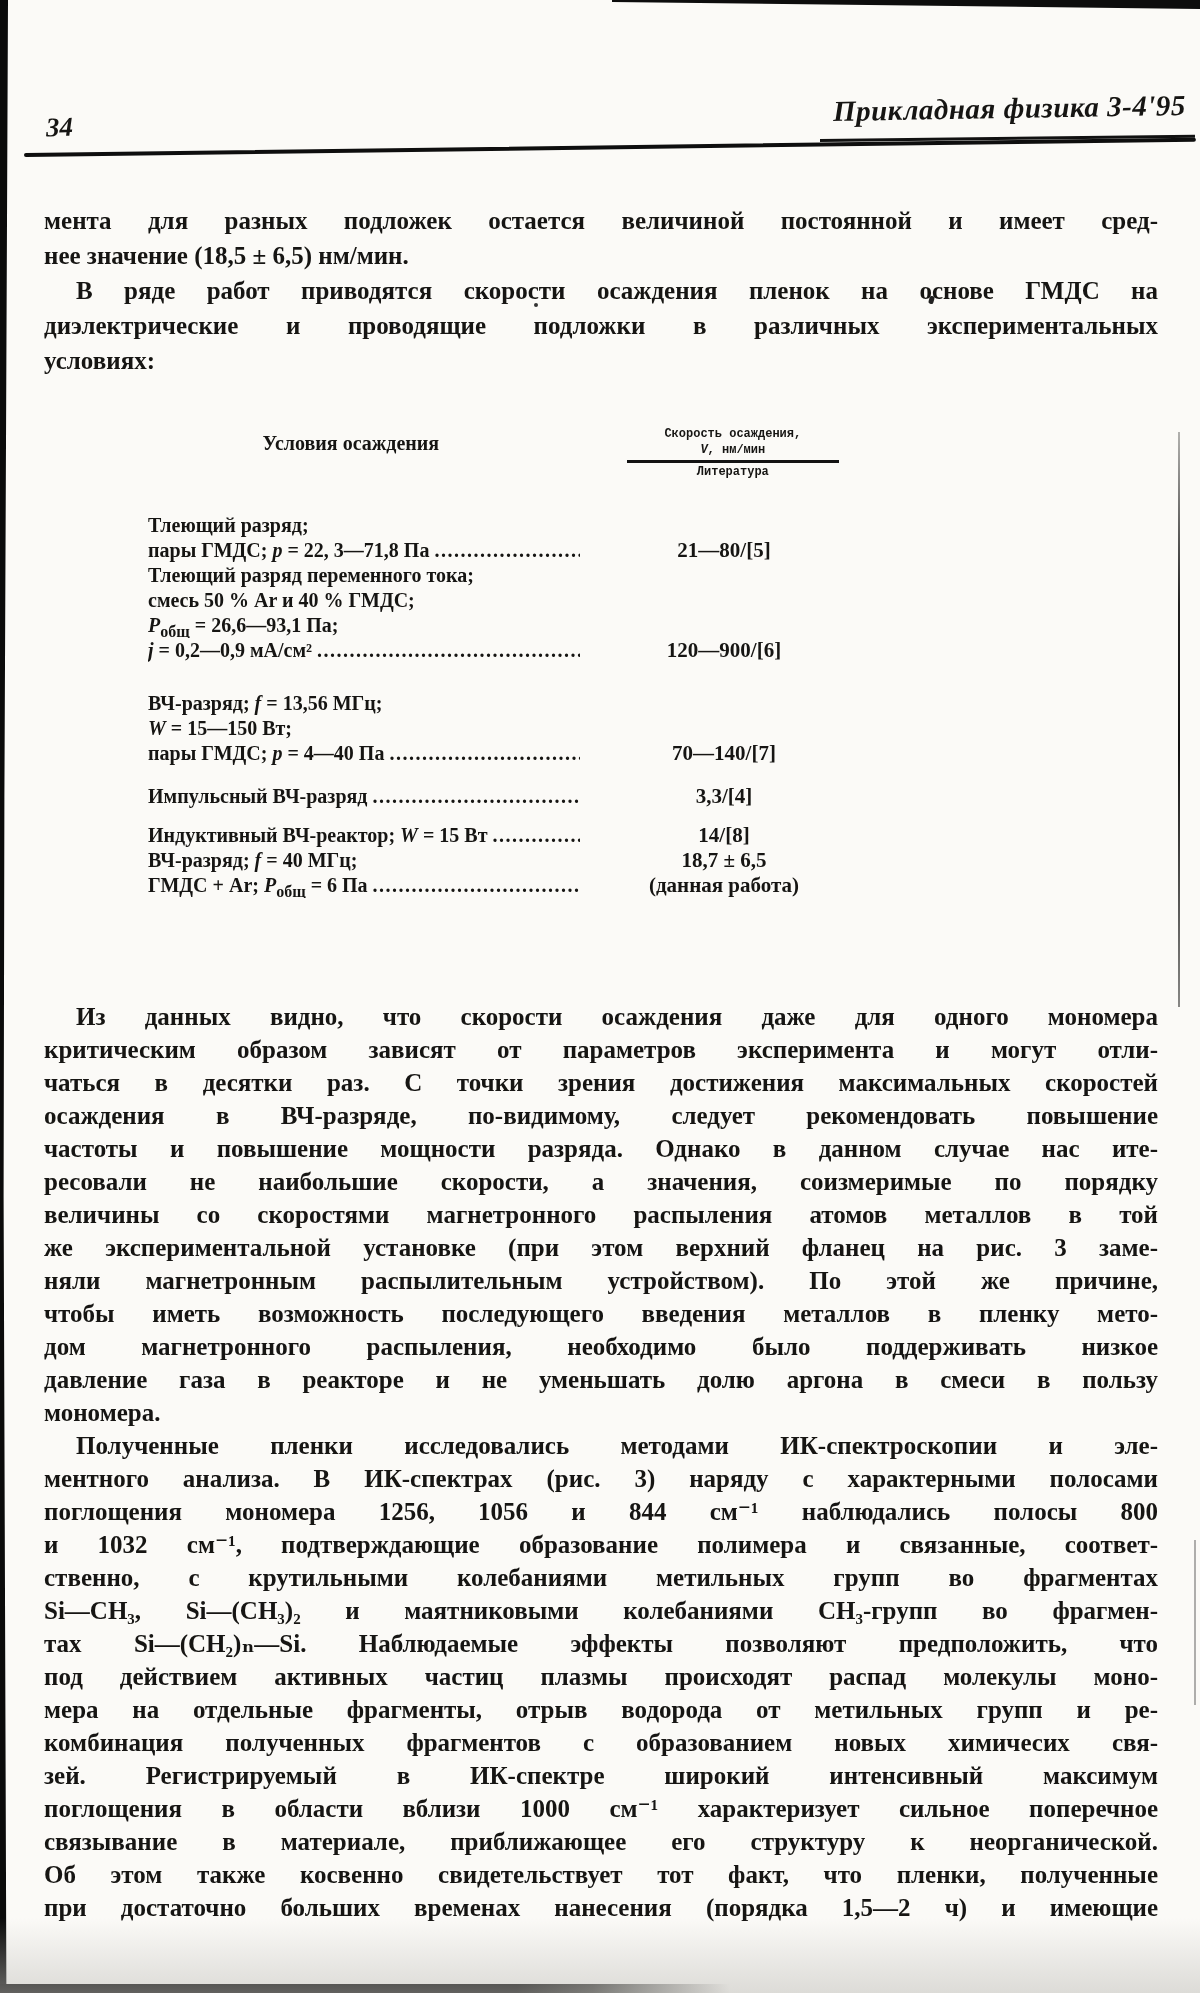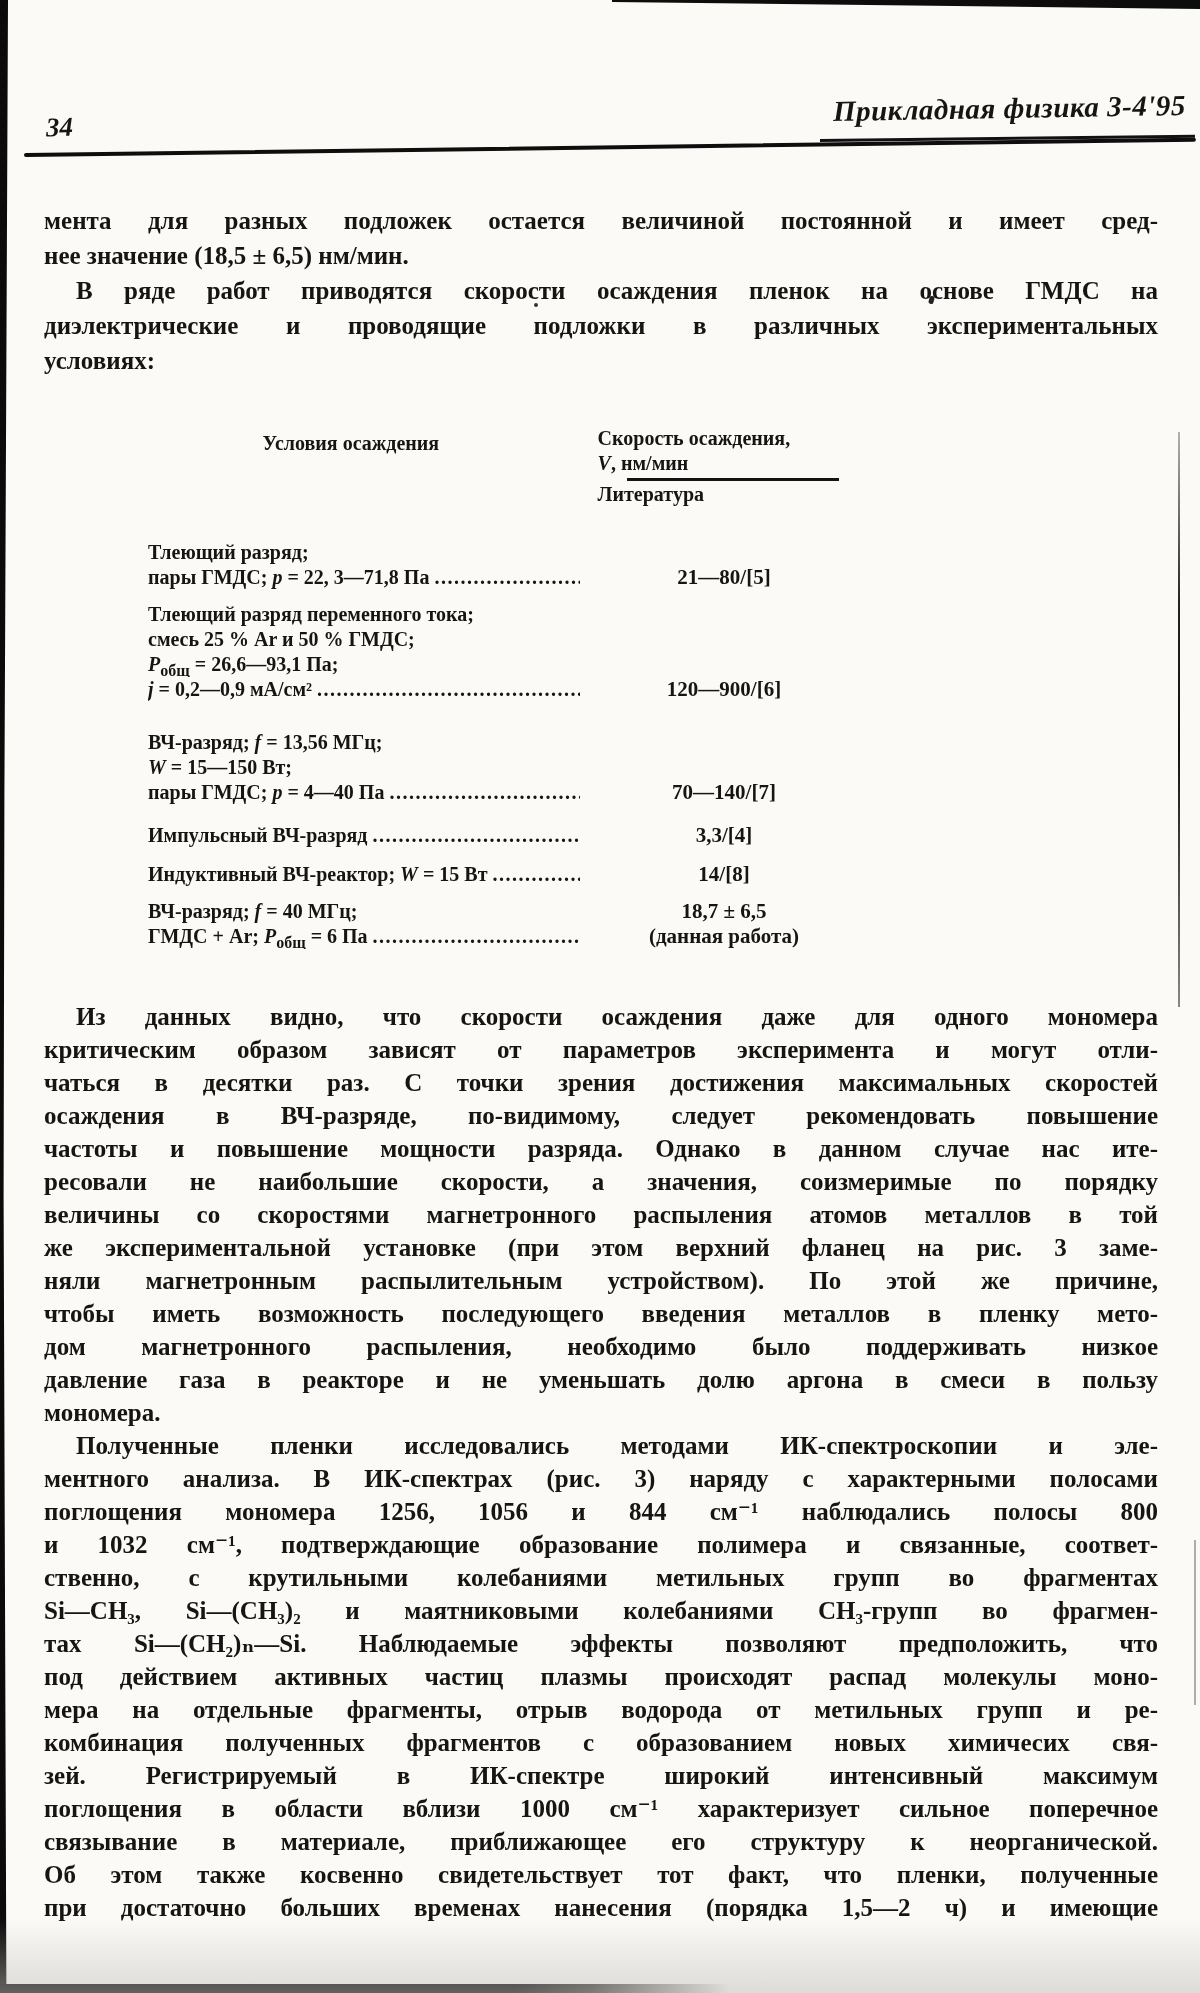--- a/index.html
+++ b/index.html
@@ -65,36 +65,36 @@
     white-space:normal;
   }
   .p3 .bl,.p4 .bl{line-height:33px;height:33px;}
   .jl{text-align:justify;text-align-last:justify;}
   .ll{text-align:left;text-align-last:left;}
   .ind{padding-left:32px;}
   
   .dep-table{position:absolute;left:148px;top:420px;width:720px;}
   .thead{display:flex;gap:44px;}
   .th-cond{width:432px;text-align:center;padding-top:12px;font-size:20px;font-weight:bold;}
-  .th-rate{width:288px;text-align:left;font-size:20px;font-weight:bold;padding-top:7px;}
+  .th-rate{width:288px;text-align:center;font-size:12px;font-weight:bold;padding-top:7px;font-family:Liberation Mono, monospace;}
   .th-rate .l2{margin-top:2px;}
   .th-rule{width:212px;height:3px;background:#131313;margin:3px auto 2px auto;}
   .trows{margin-top:34px;}
   .trow{display:flex;align-items:flex-end;}
   .tcond{width:432px;}
   .tline{
     font-size:20px;font-weight:bold;line-height:25px;height:25px;
     white-space:nowrap;overflow:hidden;
   }
   .tline sub{font-size:16px;vertical-align:-5px;line-height:0;}
   .tline .dots{letter-spacing:1.5px;}
   .tval{
     width:288px;text-align:center;font-size:21px;font-weight:bold;line-height:25px;
   }
-  .m12{margin-top:12px;} .m14{margin-top:14px;} .m18{margin-top:18px;} .m28{margin-top:28px;justify-content:flex-end;}
+  .m12{} .m14{margin-top:14px;} .m18{margin-top:18px;} .m28{margin-top:28px;justify-content:flex-end;}
   .speck1{position:absolute;left:929px;top:296px;width:5px;height:8px;background:#222;border-radius:2px;transform:rotate(15deg);}
   .speck2{position:absolute;left:534px;top:303px;width:4px;height:4px;background:#333;border-radius:50%;}
   i{font-style:italic;}
 </style>
 </head>
 <body>
 
 <div class="page">
 
   <div class="edge-left"></div>
@@ -136,21 +136,21 @@
         <div class="tcond">
           <div class="tline">Тлеющий разряд;</div>
           <div class="tline"><span>пары ГМДС; </span><i>р</i><span> = 22, 3—71,8 Па </span><span class="dots">........................................</span></div>
         </div>
         <div class="tval">21—80/[5]</div>
       </div>
 
       <div class="trow m12">
         <div class="tcond">
           <div class="tline">Тлеющий разряд переменного тока;</div>
-          <div class="tline">смесь 25 % Ar и 50 % ГМДС;</div>
+          <div class="tline">смесь 50 % Ar и 40 % ГМДС;</div>
           <div class="tline"><i>Р</i><sub>общ</sub><span> = 26,6—93,1 Па;</span></div>
           <div class="tline"><i>j</i><span> = 0,2—0,9 мА/см² </span><span class="dots">........................................................</span></div>
         </div>
         <div class="tval">120—900/[6]</div>
       </div>
 
       <div class="trow m28">
         <div class="tcond">
           <div class="tline"><span>ВЧ-разряд; </span><i>f</i><span> = 13,56 МГц;</span></div>
           <div class="tline"><i>W</i><span> = 15—150 Вт;</span></div>

